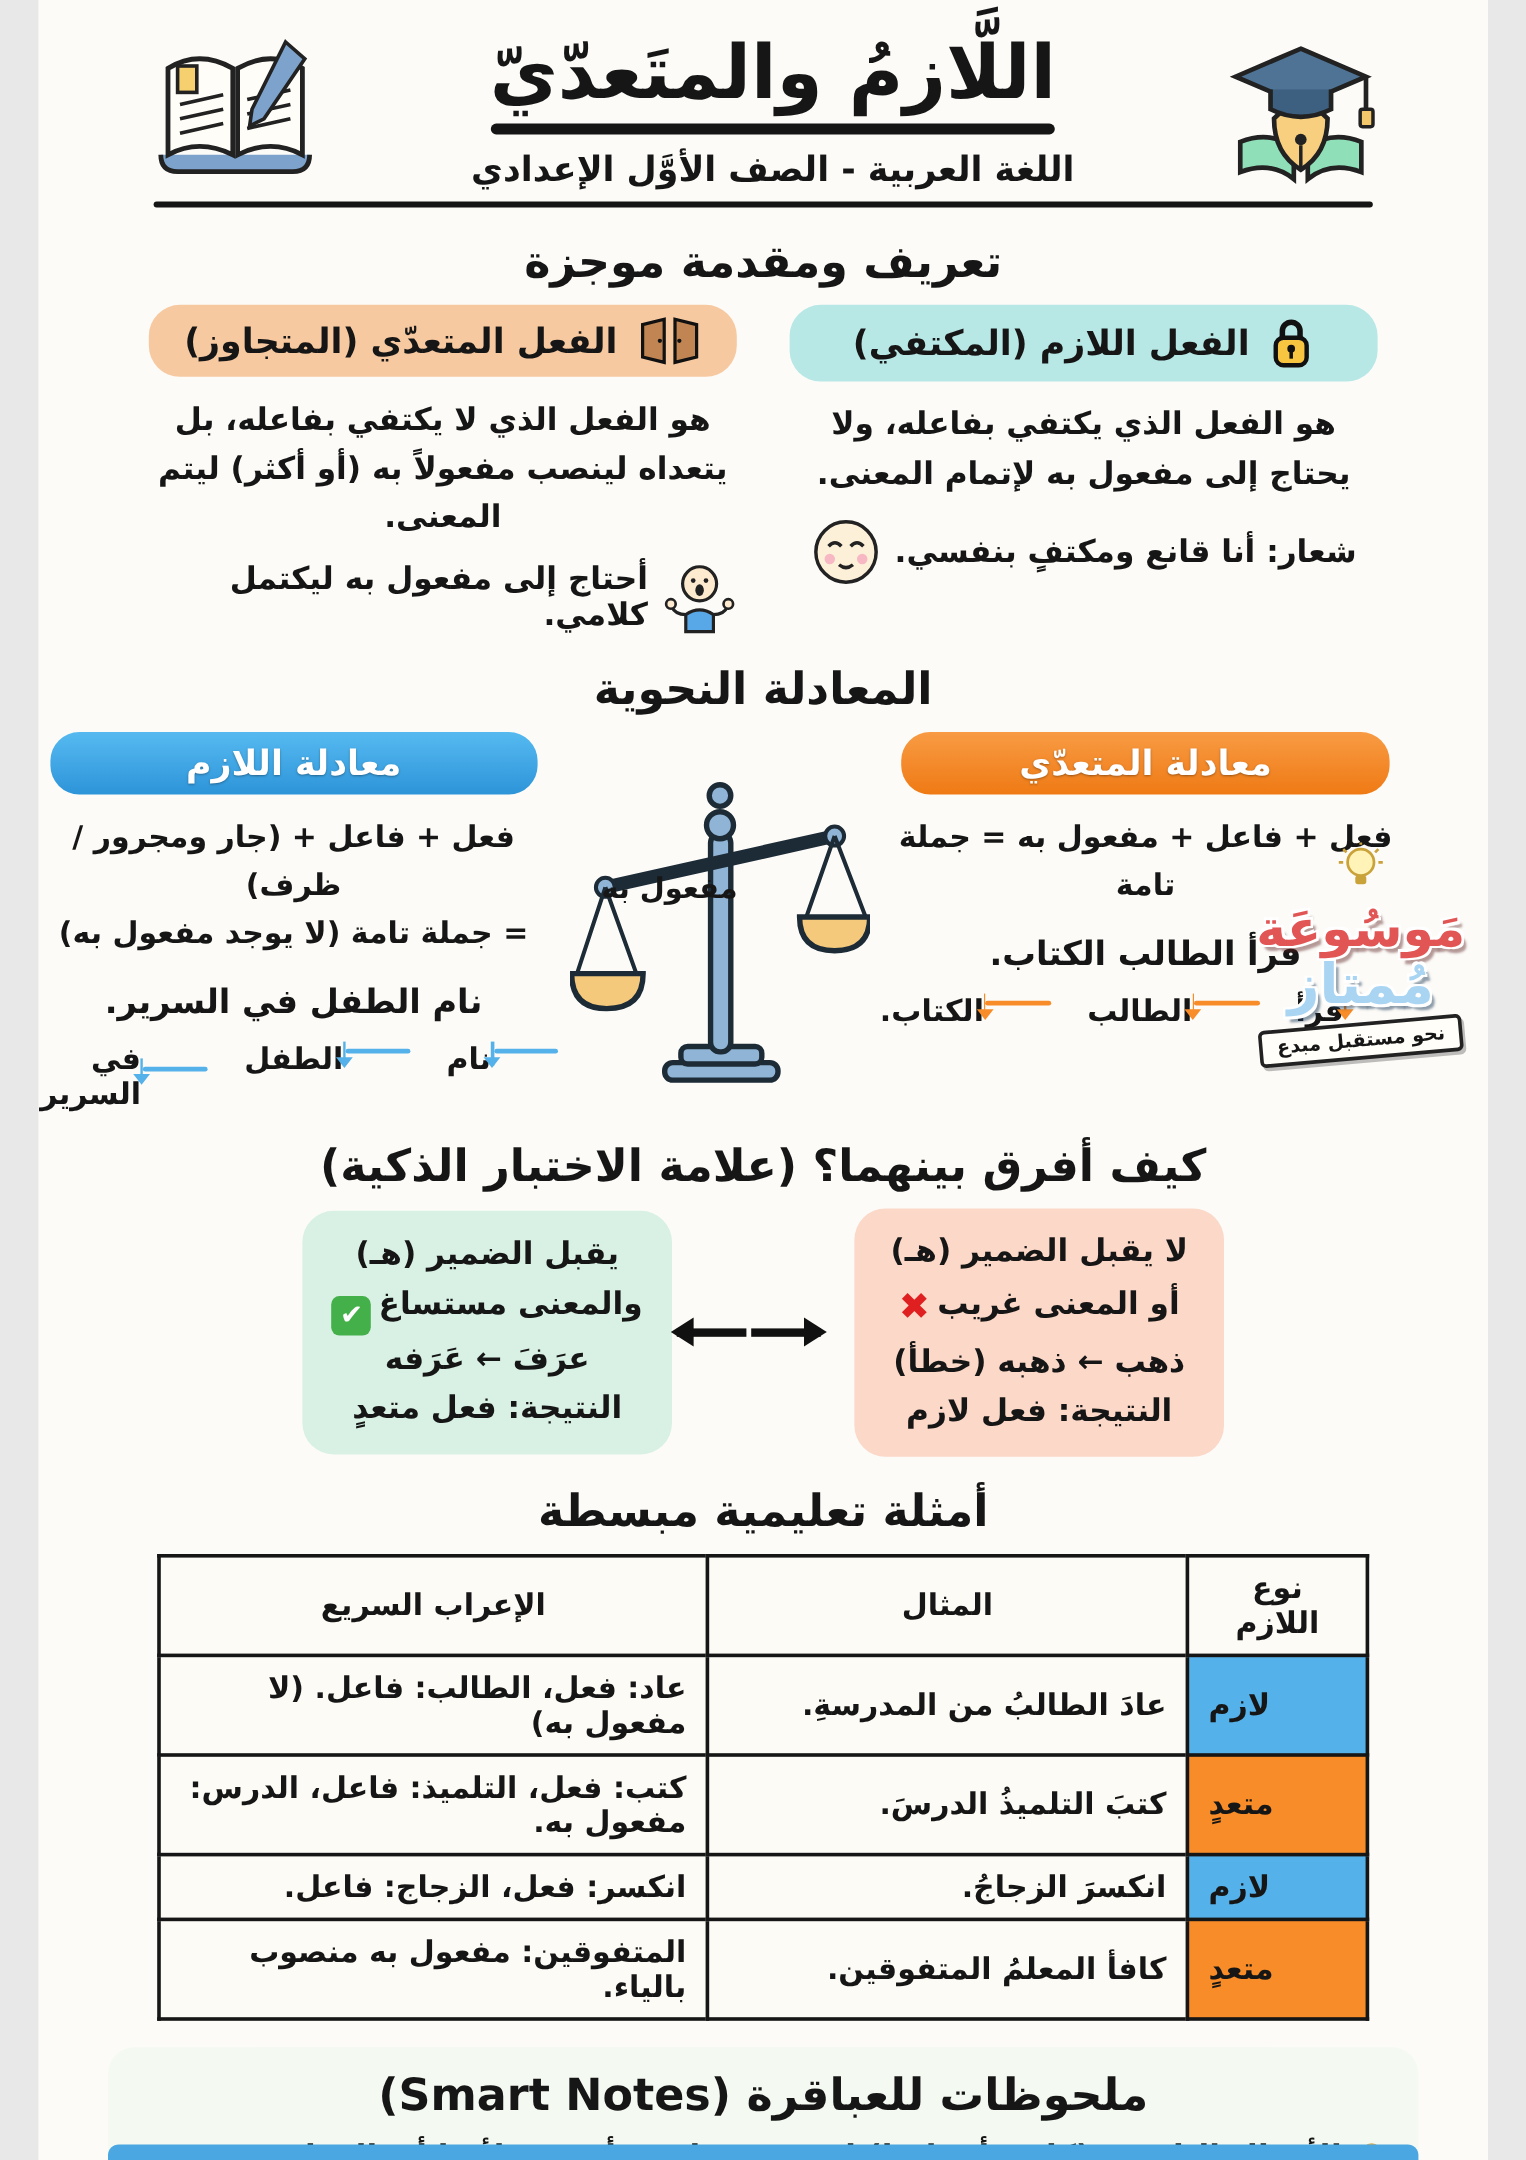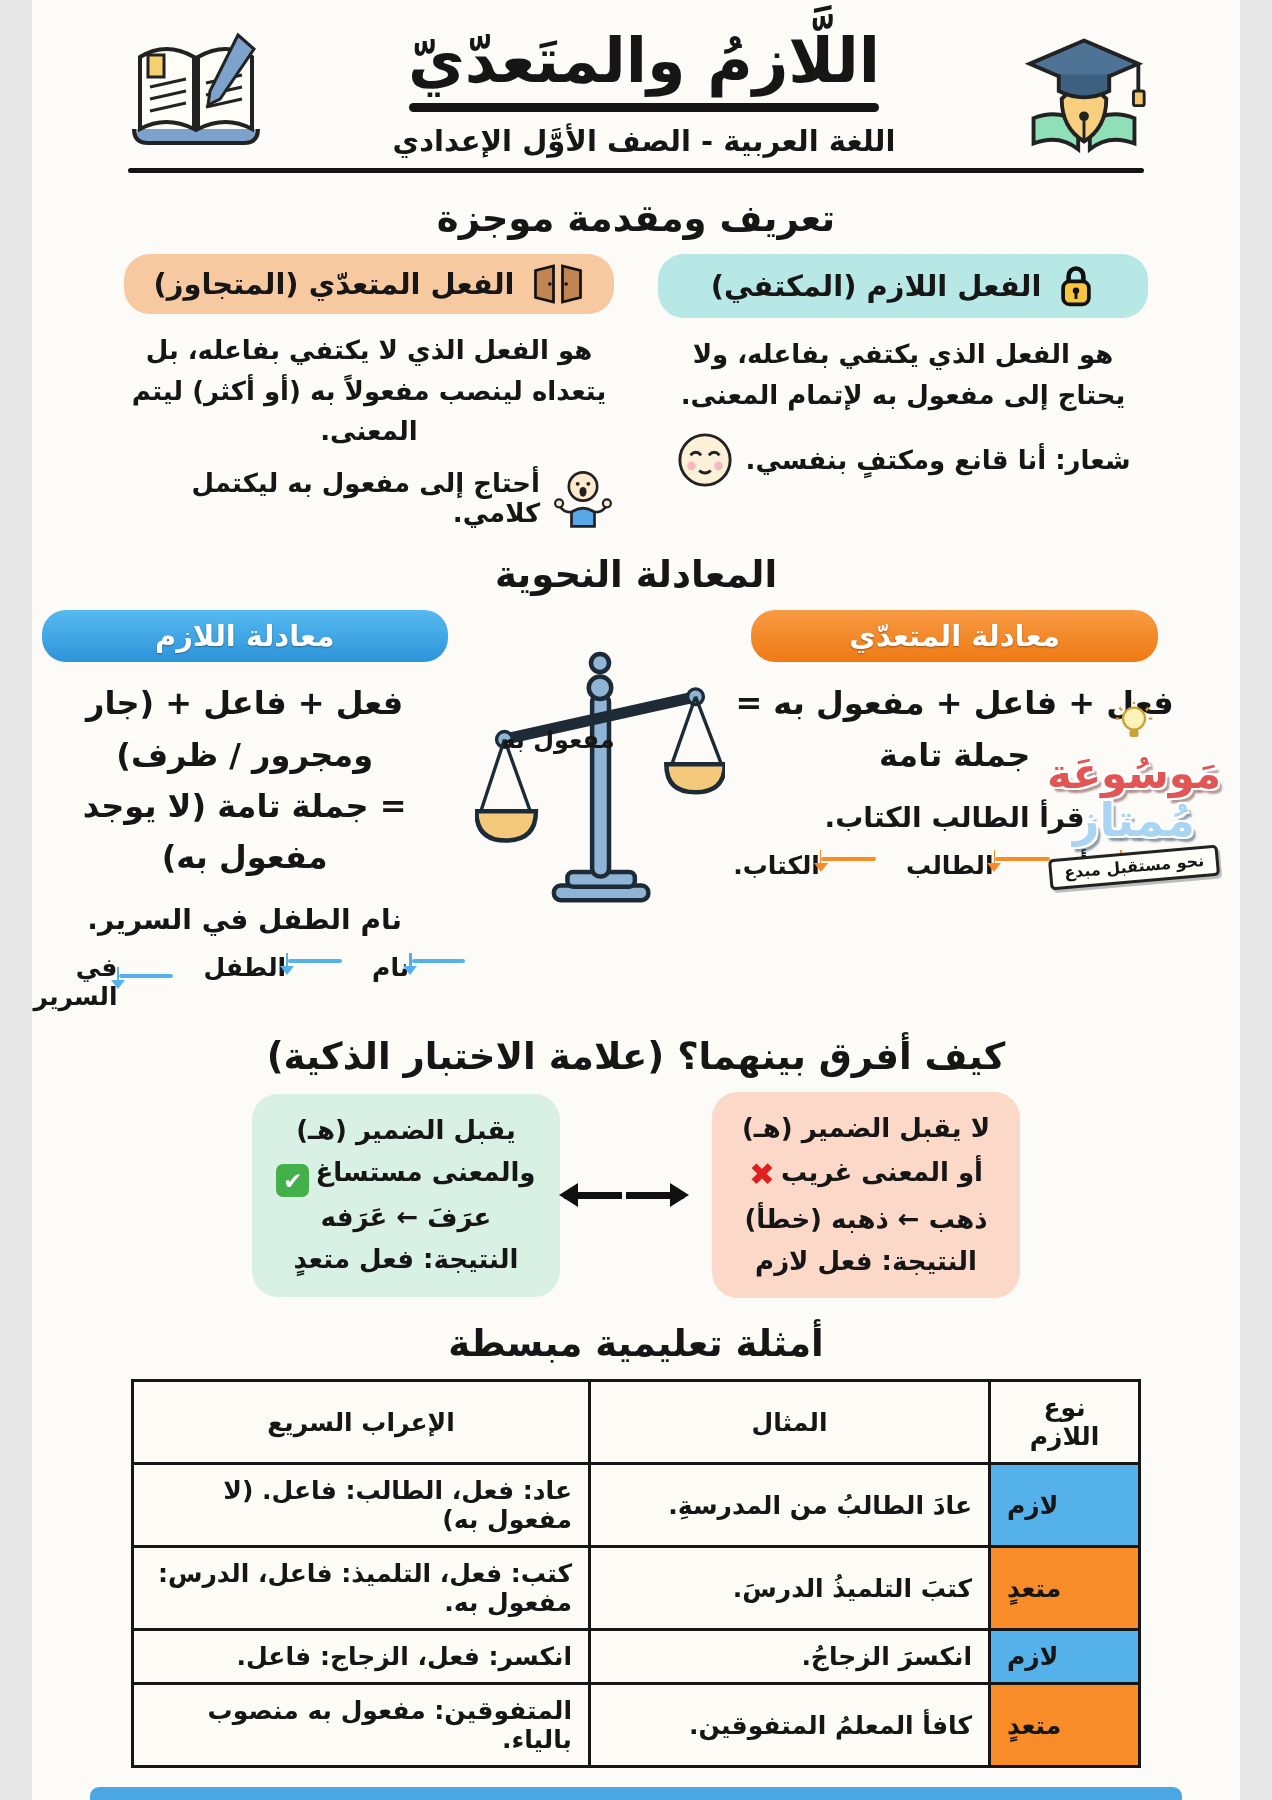--- a/index.html
+++ b/index.html
@@ -31,21 +31,21 @@
   .motto { display:flex; align-items:center; justify-content:center; gap:12px; font-size:26px; margin-top:6px; }
   
   .eq-row { display:flex; padding:0 64px; gap:8px; align-items:flex-start; }
   .eq-col { flex:1; display:flex; flex-direction:column; align-items:center; }
   .eq-head {
     width:92%; border-radius:24px; padding:9px 14px; text-align:center;
     color:#fff; font-size:29px; text-shadow:0 1px 2px rgba(0,0,0,.35);
   }
   .eq-head.orange { background:linear-gradient(180deg,#f89b44,#ef7a14); }
   .eq-head.blue   { background:linear-gradient(180deg,#56baf0,#2d94d9); }
-  .formula { font-size:32px; text-align:center; line-height:1.6; margin-top:16px; white-space:pre-line; }
+  .formula { font-size:25px; text-align:center; line-height:1.6; margin-top:16px; white-space:pre-line; }
   .scale-wrap { width:252px; flex:0 0 252px; position:relative; padding-top:26px; }
   .scale-label { position:absolute; top:116px; left:28px; font-size:24px; }
   .breakdown { margin-top:20px; }
   .example { font-size:28px; text-align:center; }
   .parts-row { display:flex; justify-content:center; align-items:flex-start; gap:30px; margin-top:4px; }
   .part { display:flex; flex-direction:row; align-items:center; }
   .tickbar { height:4px; width:100%; min-width:52px; border-radius:2px; background:var(--c,#333); }
   .varrow { width:4px; height:20px; background:var(--c,#333); position:relative; margin-top:3px; }
   .varrow::after { content:""; position:absolute; bottom:-9px; left:50%; transform:translateX(-50%);
     border:7px solid transparent; border-top:9px solid var(--c,#333); }

